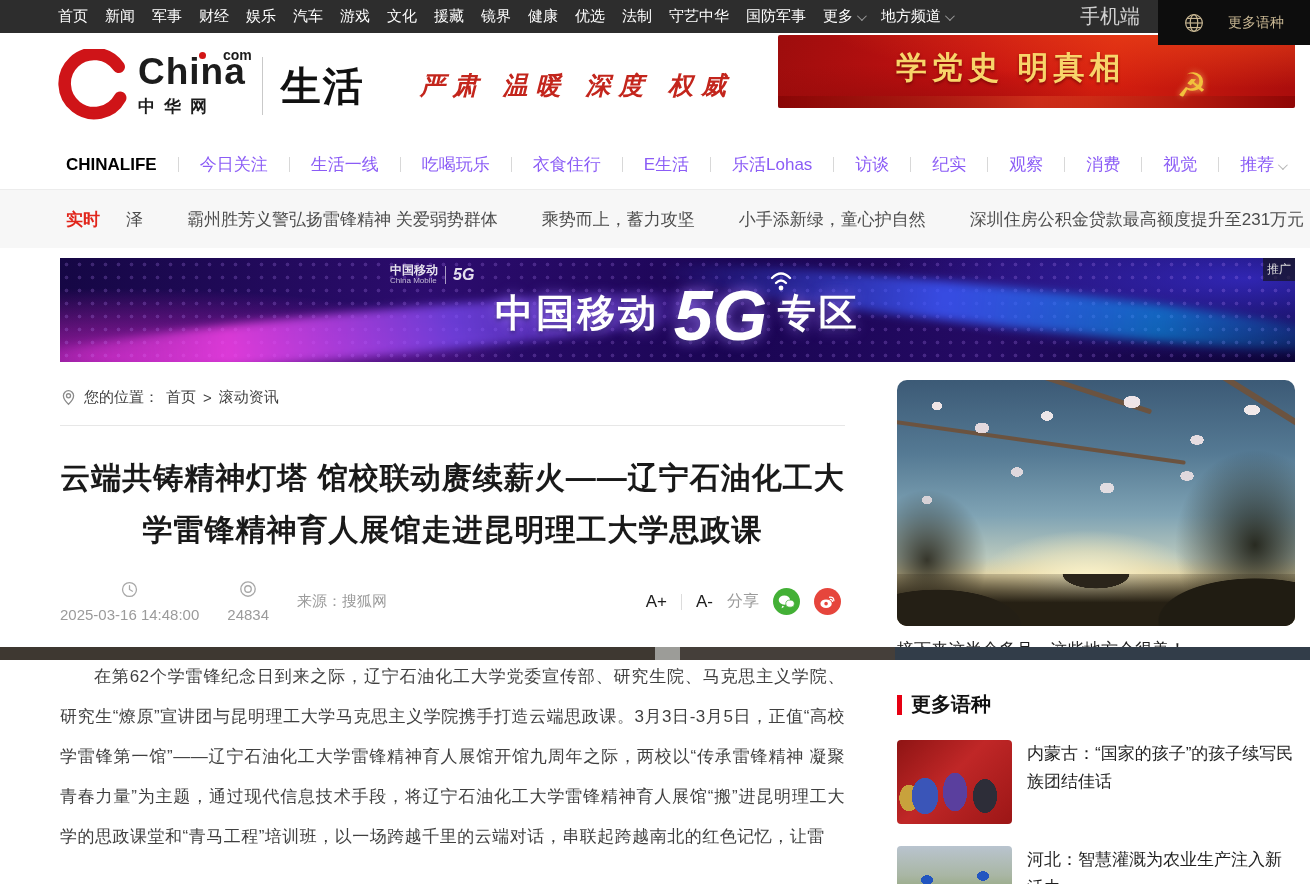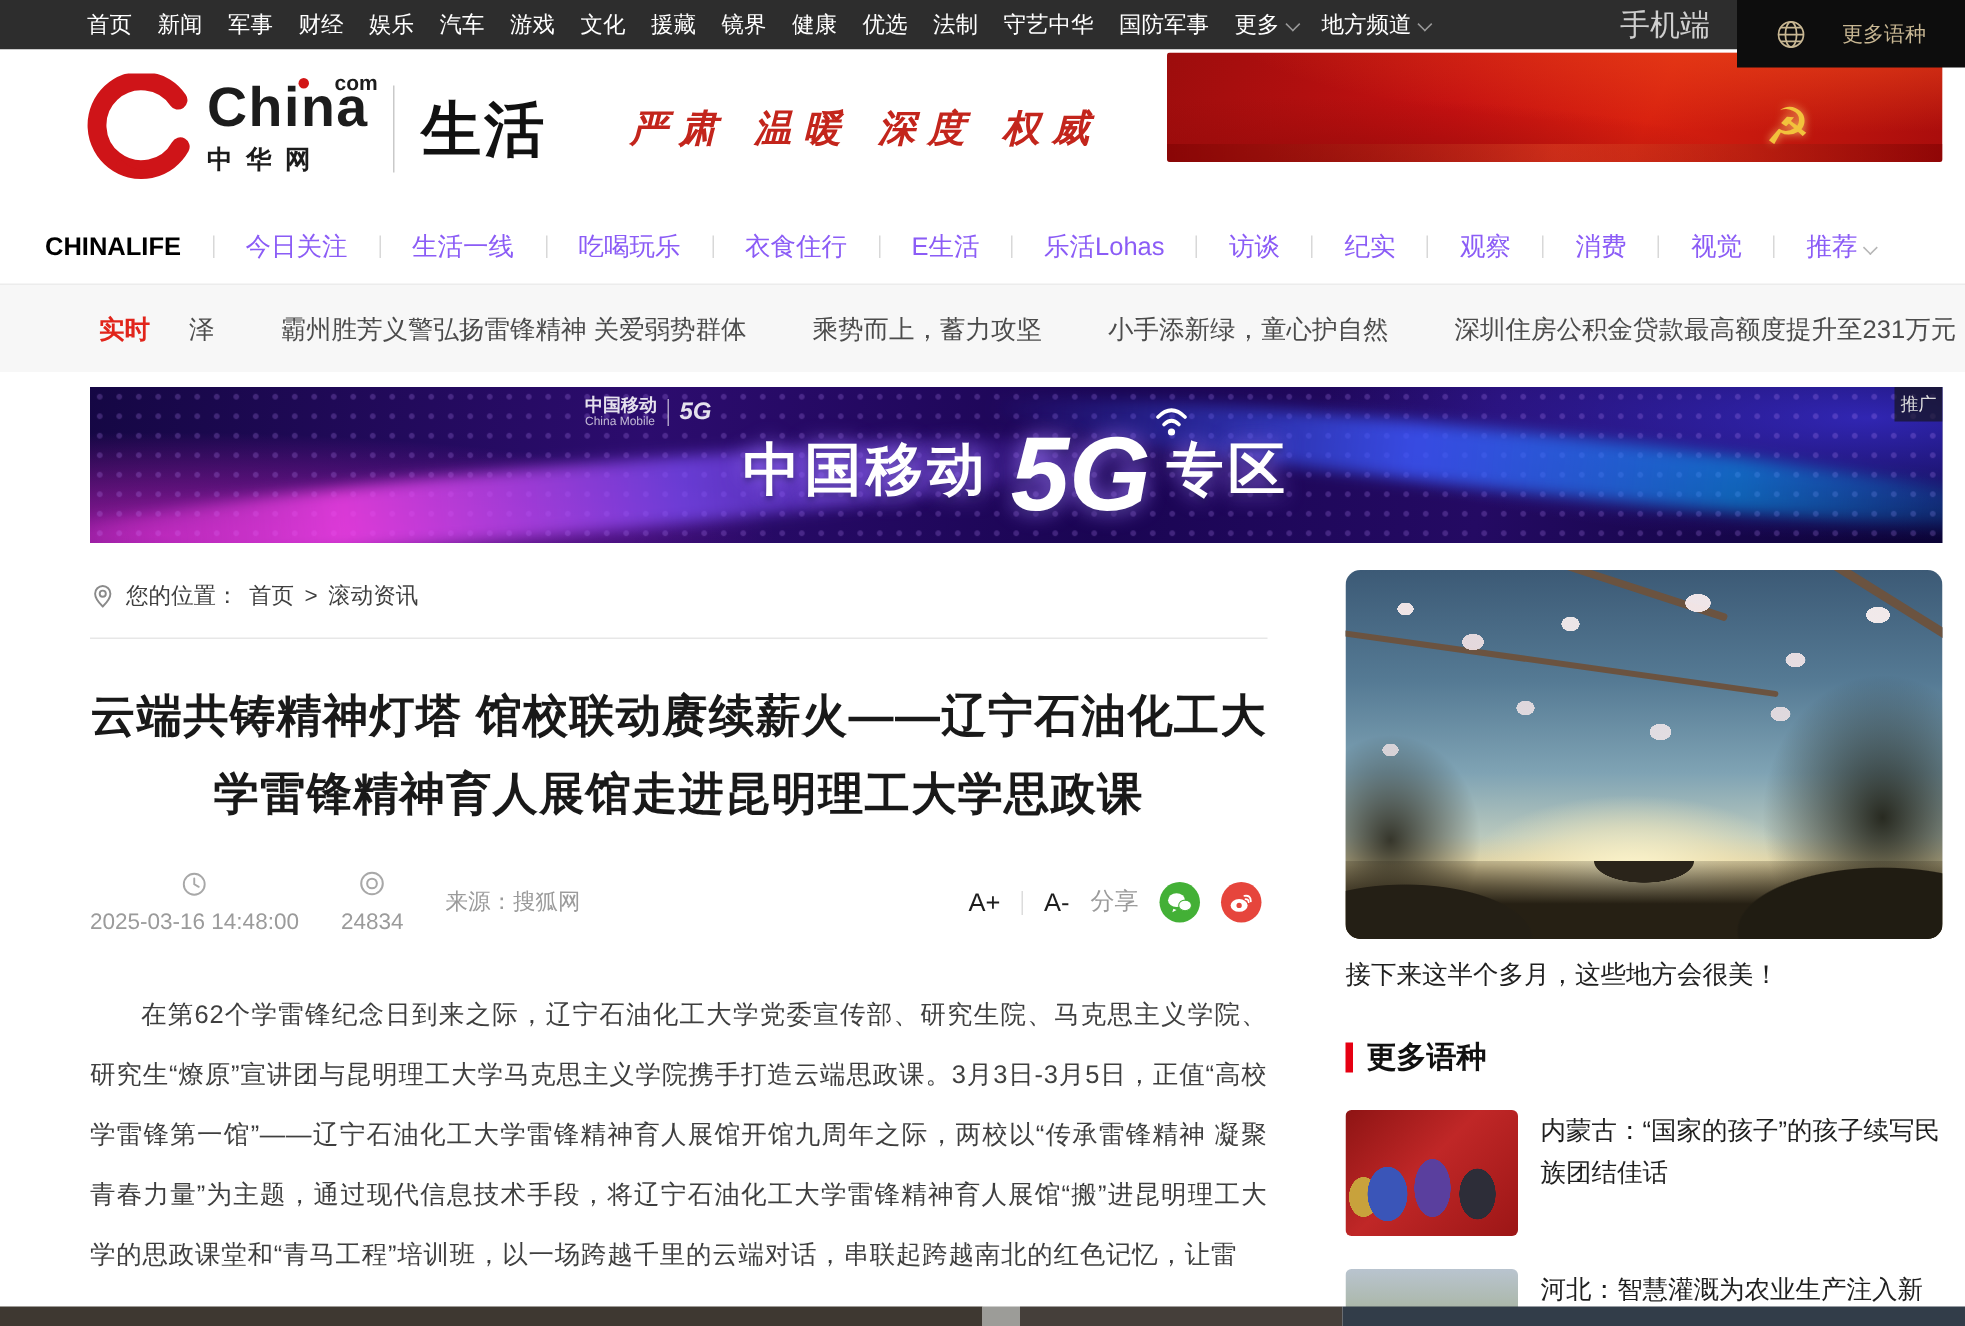--- a/index.html
+++ b/index.html
@@ -1,18 +1,18 @@
 <!DOCTYPE html>
 <html><head>
 <meta charset="utf-8">
 <style>
   * { margin:0; padding:0; box-sizing:border-box; }
   html,body { width:1310px; height:884px; overflow:hidden; background:#fff;
     font-family:"Liberation Sans","DejaVu Sans",sans-serif; }
-  .page { position:relative; width:1310px; height:884px; }
+  .page { position:relative; width:1310px; height:660px; }
 
   
   .topbar { height:33px; background:#2d2d2d; display:flex; align-items:center;
     padding-left:58px; position:relative; }
   .topnav { display:flex; align-items:center; gap:17px; }
   .topnav .titem { color:#fff; font-size:15px; cursor:pointer; white-space:nowrap; }
   .chev { display:inline-block; width:7px; height:7px; border-right:1.5px solid #9a9a9a;
     border-bottom:1.5px solid #9a9a9a; transform:rotate(45deg) translateY(-2px); margin-left:4px; }
   .mobile-link { position:absolute; right:170px; color:#cfcfcf; font-size:20px; cursor:pointer; }
   .langbox { position:absolute; top:0; right:0; width:152px; height:45px; background:#0d0d0d;
@@ -40,21 +40,21 @@
       radial-gradient(140% 170% at 85% -20%, rgba(235,70,25,.85) 0%, rgba(235,70,25,0) 55%),
       linear-gradient(115deg,#9d0d0d 0%,#c51111 38%,#d8200f 62%,#a80c0c 100%); }
   .hdr-ad .adtxt { position:absolute; left:118px; top:12px; font-size:31px; font-weight:bold;
     color:#f8d56a; letter-spacing:5px; text-shadow:0 2px 3px rgba(90,0,0,.6); }
   .hdr-ad .emblem { position:absolute; right:88px; bottom:6px; font-size:34px; color:#f2c23c;
     text-shadow:0 0 6px rgba(255,220,120,.8); line-height:1; }
   .hdr-ad .fold { position:absolute; left:0; bottom:0; width:100%; height:12px;
     background:linear-gradient(90deg, rgba(120,0,0,.5), rgba(255,120,60,.25), rgba(120,0,0,.5)); }
 
   
-  .subnav { height:50px; display:flex; align-items:center; padding-left:30px;
+  .subnav { height:50px; display:flex; align-items:center; padding-left:66px;
     border-bottom:1px solid #ececec; }
   .subnav .sitem { font-size:17px; color:#8b5cf6; cursor:pointer; white-space:nowrap; }
   .subnav .sitem.first { font-weight:bold; color:#000; }
   .ssep { width:1px; height:15px; background:#d8d8d8; margin:0 21px; }
   .subnav .chev { border-color:#b5b5b5; }
 
   
   .ticker { height:58px; background:#f7f7f7; display:flex; align-items:center; padding-left:58px;
     overflow:hidden; white-space:nowrap; }
   .ticker .label { color:#e1251b; font-size:17px; font-weight:bold; margin:0 26px 0 8px; }
@@ -231,20 +231,21 @@
         <div class="brand-en">China</div>
         <span class="brand-dot"></span>
         <span class="brand-com">com</span>
         <div class="brand-cn">中华网</div>
       </div>
       <div class="vline"></div>
       <div class="channel">生活</div>
     </div>
     <div class="slogan">严肃 温暖 深度 权威</div>
     <div class="hdr-ad">
+      <div class="adtxt">学党史 明真相</div>
       <div class="emblem">☭</div>
       <div class="fold"></div>
     </div>
   </div>
 
   <nav class="subnav">
     <span class="sitem first">CHINALIFE</span>
       <i class="ssep"></i>
     <span class="sitem">今日关注</span>
       <i class="ssep"></i>

